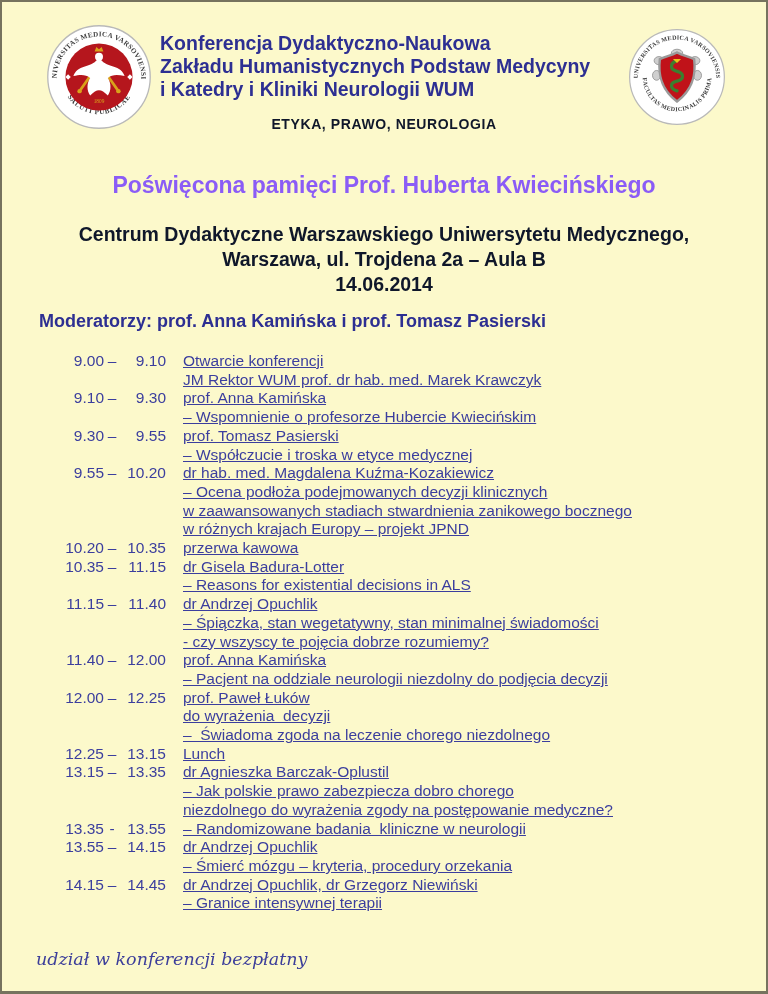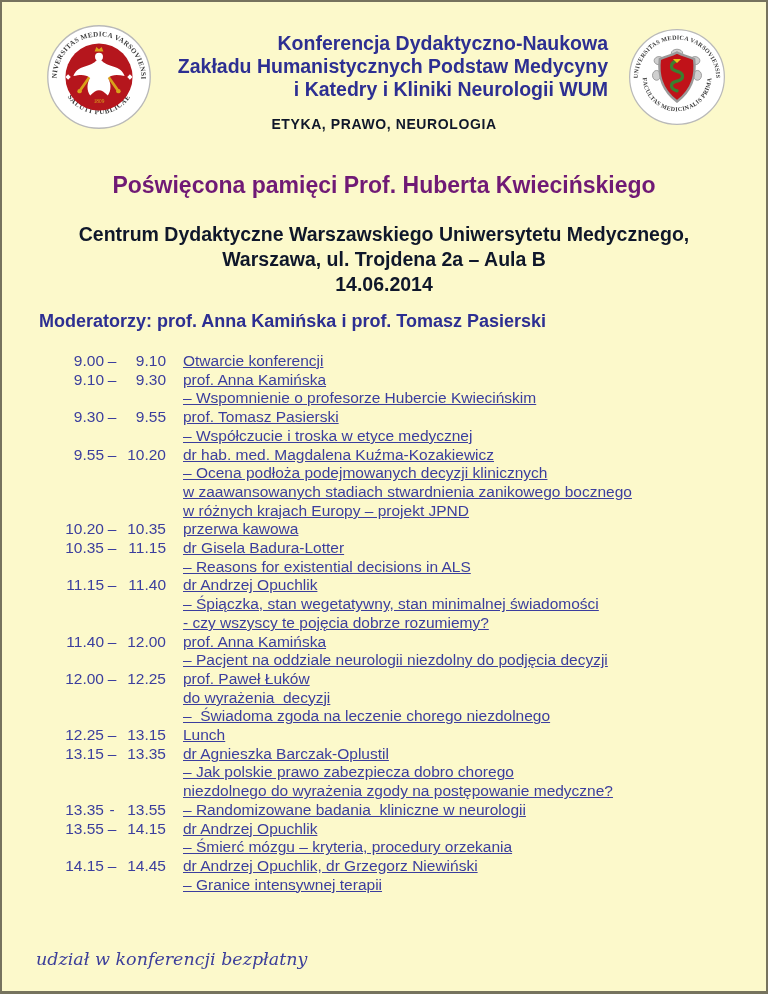--- a/index.html
+++ b/index.html
@@ -13,32 +13,32 @@
     font-family:"Liberation Sans", sans-serif;
     color:#2d2f92;
     overflow:hidden;
   }
   .masthead { position:absolute; top:22px; left:0; right:0; height:112px; }
   .logo { position:absolute; }
   .logo.left  { left:44px;  top:0;   width:106px; height:106px; }
   .logo.right { right:40px; top:4px; width:98px;  height:98px; }
   .org {
     position:absolute; left:158px; right:158px; top:8px;
-    text-align:right; font-weight:bold;
+    text-align:left; font-weight:bold;
     font-size:19.5px; line-height:23px; color:#2d2f92;
   }
   .h-title {
     position:absolute; top:114px; left:0; width:100%;
     margin:0; text-align:center; font-weight:bold;
     font-size:14px; letter-spacing:0.6px; color:#0f172a;
   }
   .h-sub {
     position:absolute; top:170px; left:0; width:100%;
     margin:0; text-align:center; font-weight:bold;
-    font-size:23px; color:#701a75;
+    font-size:23px; color:#8b5cf6;
   }
   .venue {
     position:absolute; top:220px; left:0; width:100%;
     text-align:center; font-weight:bold;
     font-size:19.5px; line-height:25px; color:#0f172a;
   }
   .moderators {
     position:absolute; top:309px; left:37px;
     font-weight:bold; font-size:18px; color:#2d2f92;
   }
@@ -143,20 +143,21 @@
 
   <div class="schedule" id="schedule">
       <div class="row">
         <div class="time">
           <span class="t-start">9.00</span>
           <span class="t-sep">–</span>
           <span class="t-end">9.10</span>
         </div>
         <div class="desc">
           <div class="desc-line">Otwarcie konferencji</div>
+          <div class="desc-line">JM Rektor WUM prof. dr hab. med. Marek Krawczyk</div>
         </div>
       </div>
       <div class="row">
         <div class="time">
           <span class="t-start">9.10</span>
           <span class="t-sep">–</span>
           <span class="t-end">9.30</span>
         </div>
         <div class="desc">
           <div class="desc-line">prof. Anna Kamińska</div>

